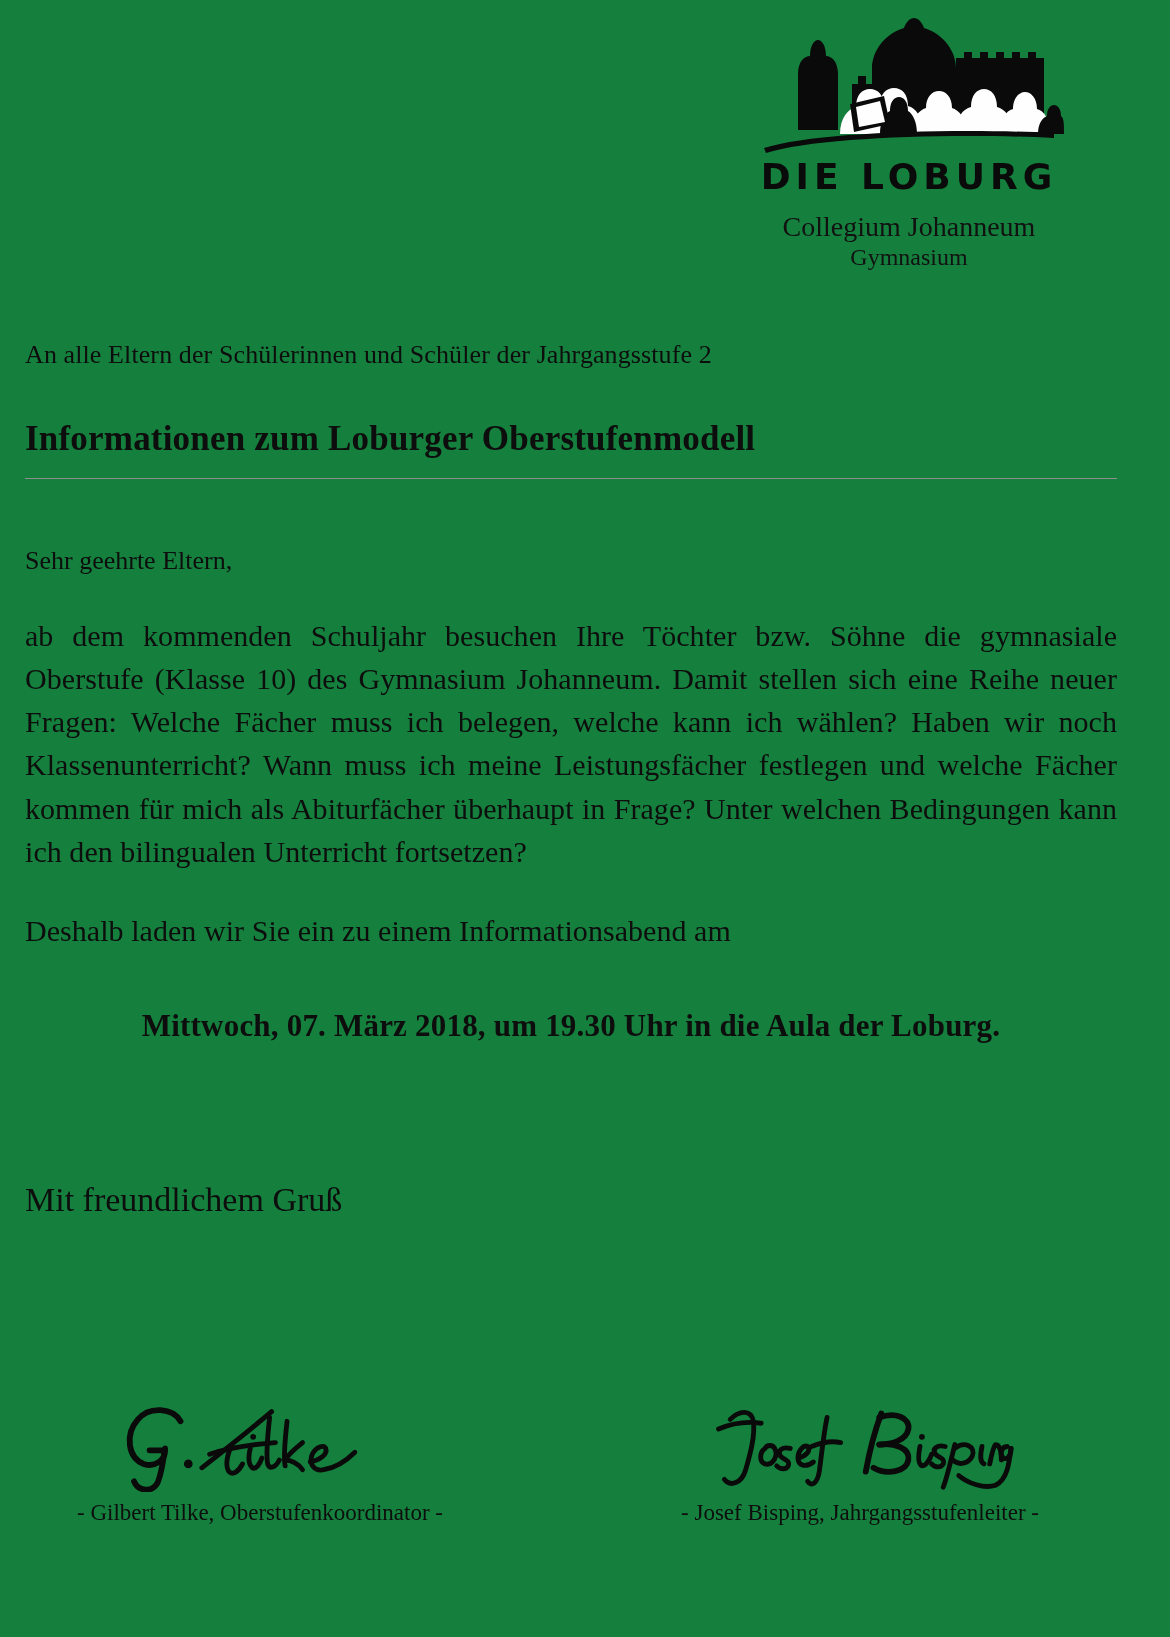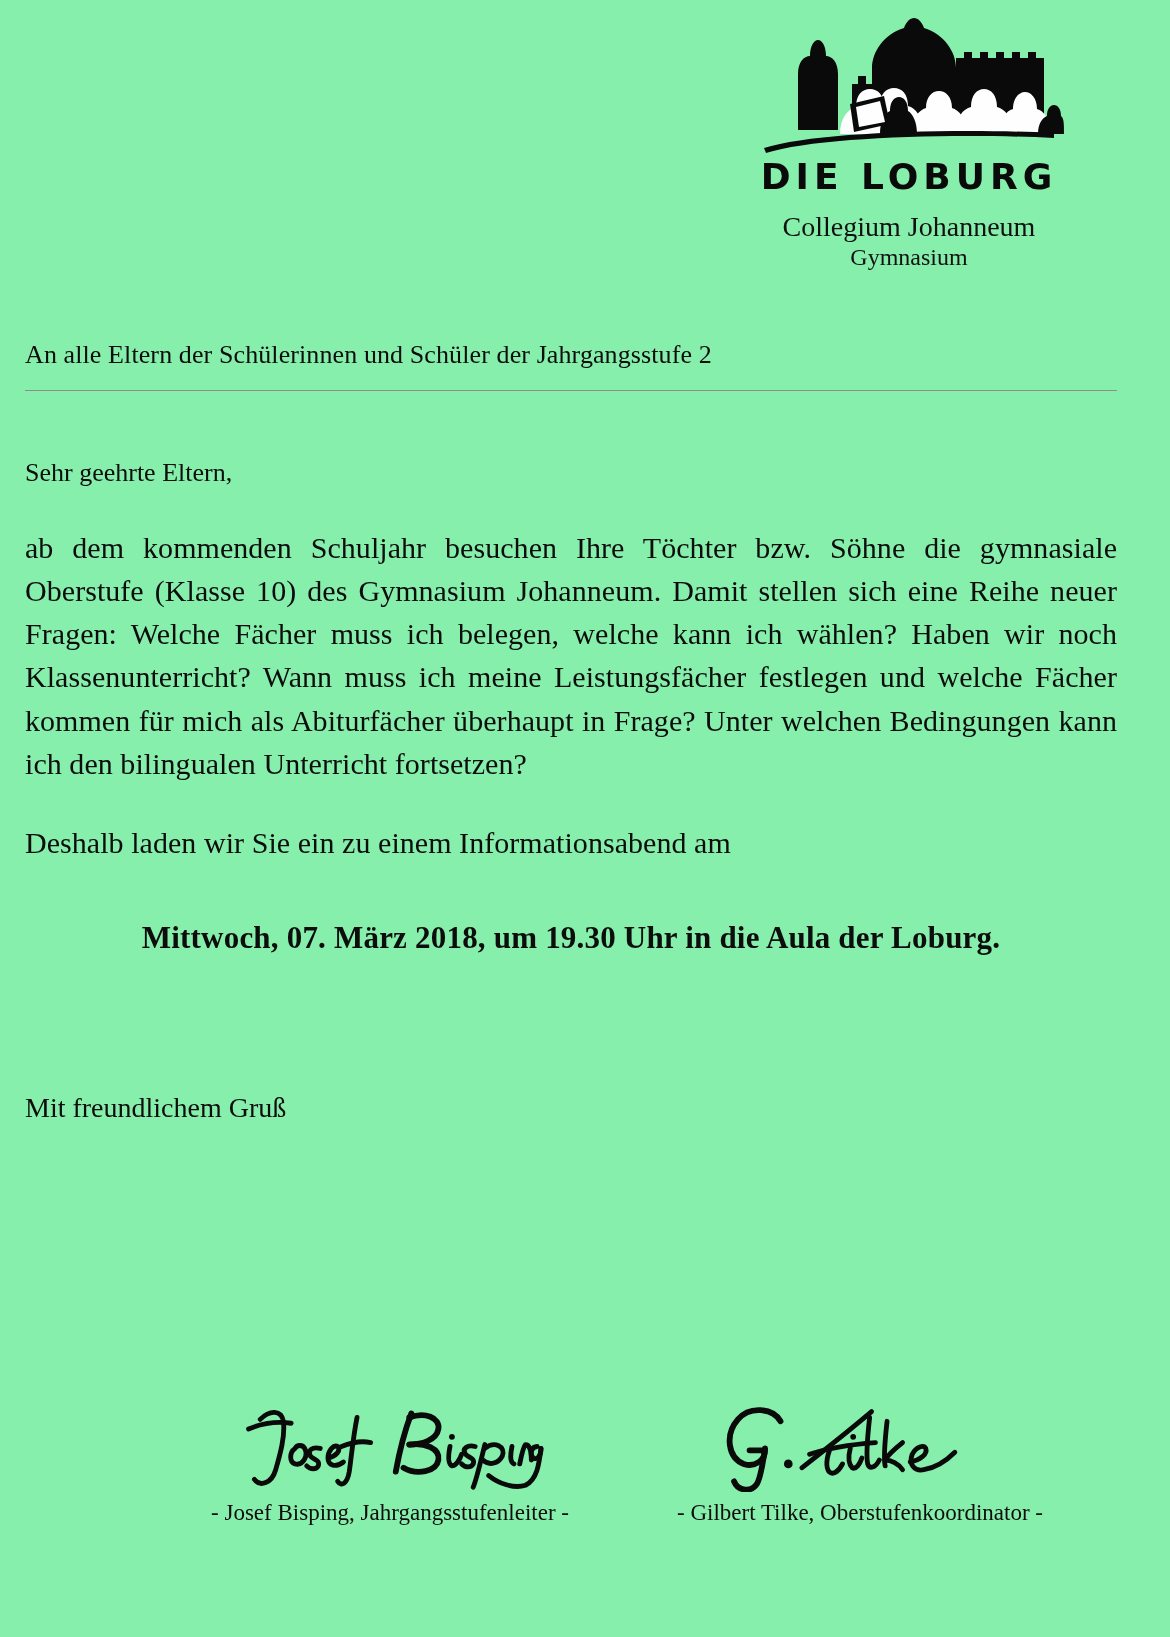--- a/index.html
+++ b/index.html
@@ -10,21 +10,21 @@
   }
   body {
     font-family: "Liberation Serif", "DejaVu Serif", serif;
     color: #0d0d0d;
   }
   .page {
     position: relative;
     width: 1170px;
     height: 1637px;
     margin: 0 auto;
-    background: #86efac;
+    background: #15803d;
     overflow: hidden;
   }
 
   
   .letterhead {
     position: absolute;
     top: 12px;
     right: 96px;
     width: 330px;
     text-align: center;
@@ -115,21 +115,21 @@
     letter-spacing: 0.2px;
   }
 
   .closing-note {
     font-size: 26px;
     margin: 96px 0 0 0;
     line-height: 1.35;
   }
 
   .regards {
-    font-size: 28px;
+    font-size: 34px;
     margin: 130px 0 8px 0;
     line-height: 1.35;
   }
 
   
   .sign-row {
     position: absolute;
     left: 25px;
     top: 1400px;
     width: 1100px;
@@ -254,36 +254,64 @@
 
     <div class="logo-wordmark">DIE LOBURG</div>
     <div class="logo-sub1">Collegium Johanneum</div>
     <div class="logo-sub2">Gymnasium</div>
   </div>
 
   <div class="content">
 
     <p class="addressee">An alle Eltern der Schülerinnen und Schüler der Jahrgangsstufe 2</p>
 
+    <h1 class="doc-title">Informationen zum Loburger Oberstufenmodell</h1>
     <hr class="title-rule">
 
     <p class="salutation">Sehr geehrte Eltern,</p>
 
     <p class="para">ab dem kommenden Schuljahr besuchen Ihre Töchter bzw. Söhne die gymnasiale Oberstufe (Klasse 10) des Gymnasium Johanneum. Damit stellen sich eine Reihe neuer Fragen: Welche Fächer muss ich belegen, welche kann ich wählen? Haben wir noch Klassenunterricht? Wann muss ich meine Leistungsfächer festlegen und welche Fächer kommen für mich als Abiturfächer überhaupt in Frage? Unter welchen Bedingungen kann ich den bilingualen Unterricht fortsetzen?</p>
 
 
     <p class="para para-left">Deshalb laden wir Sie ein zu einem Informationsabend am</p>
 
     <p class="highlight">Mittwoch, 07. März 2018, um 19.30 Uhr in die Aula der Loburg.</p>
 
 
     <p class="regards">Mit freundlichem Gruß</p>
   </div>
 
   <div class="sign-row">
+
+    <div class="sign-col">
+      <svg class="sign-img" viewBox="0 0 320 95" aria-hidden="true">
+        <g fill="none" stroke="#0a0a0a" stroke-linecap="round" stroke-linejoin="round">
+
+          <path d="M 78 22 C 70 8 46 6 34 20 C 20 36 24 60 40 66 C 52 70 62 62 62 52 L 46 52" stroke-width="6"></path>
+          <path d="M 62 50 C 60 64 58 78 54 86 C 48 96 34 94 30 84" stroke-width="6"></path>
+
+          <circle cx="86" cy="66" r="4.5" fill="#0a0a0a" stroke="none"></circle>
+
+          <path d="M 100 70 C 118 56 146 34 172 12" stroke-width="5"></path>
+          <path d="M 108 56 C 126 50 150 46 176 44" stroke-width="5"></path>
+          <path d="M 130 48 C 126 58 124 68 128 74 C 132 78 138 74 142 66" stroke-width="5"></path>
+
+          <path d="M 150 50 C 148 58 148 66 152 70 C 156 72 160 66 162 60" stroke-width="5"></path>
+          <circle cx="153" cy="38" r="3" fill="#0a0a0a" stroke="none"></circle>
+
+          <path d="M 170 18 C 168 36 166 56 168 66 C 170 72 176 70 180 62" stroke-width="5"></path>
+
+          <path d="M 188 22 C 186 40 184 58 186 68" stroke-width="5"></path>
+          <path d="M 204 44 C 194 52 188 58 186 62 C 192 62 200 66 204 72" stroke-width="5"></path>
+
+          <path d="M 212 64 C 222 62 230 56 228 50 C 226 46 218 48 214 56 C 210 66 216 74 226 72 C 238 70 250 62 258 54" stroke-width="5"></path>
+        </g>
+      </svg>
+      <div class="sign-caption">- Gilbert Tilke, Oberstufenkoordinator -</div>
+    </div>
 
     <div class="sign-col second">
       <svg class="sign-img" viewBox="0 0 320 95" aria-hidden="true">
         <g fill="none" stroke="#0a0a0a" stroke-linecap="round" stroke-linejoin="round">
 
           <path d="M 26 20 C 36 10 48 10 50 22 C 52 38 46 58 42 72 C 38 86 26 90 20 82" stroke-width="5"></path>
           <path d="M 14 30 C 28 24 44 22 58 24" stroke-width="5"></path>
 
           <path d="M 62 50 C 56 54 56 64 62 66 C 70 68 76 58 72 50 C 70 46 64 46 62 50" stroke-width="5"></path>
 
@@ -310,42 +338,15 @@
 
           <path d="M 294 66 C 296 56 298 48 300 46 C 304 46 306 52 306 62" stroke-width="5"></path>
 
           <path d="M 312 48 C 306 48 304 56 308 60 C 312 62 316 58 316 50" stroke-width="5"></path>
           <path d="M 316 50 C 314 66 312 82 300 88 C 288 92 272 86 262 78" stroke-width="5"></path>
         </g>
       </svg>
       <div class="sign-caption">- Josef Bisping, Jahrgangsstufenleiter -</div>
     </div>
 
-    <div class="sign-col">
-      <svg class="sign-img" viewBox="0 0 320 95" aria-hidden="true">
-        <g fill="none" stroke="#0a0a0a" stroke-linecap="round" stroke-linejoin="round">
-
-          <path d="M 78 22 C 70 8 46 6 34 20 C 20 36 24 60 40 66 C 52 70 62 62 62 52 L 46 52" stroke-width="6"></path>
-          <path d="M 62 50 C 60 64 58 78 54 86 C 48 96 34 94 30 84" stroke-width="6"></path>
-
-          <circle cx="86" cy="66" r="4.5" fill="#0a0a0a" stroke="none"></circle>
-
-          <path d="M 100 70 C 118 56 146 34 172 12" stroke-width="5"></path>
-          <path d="M 108 56 C 126 50 150 46 176 44" stroke-width="5"></path>
-          <path d="M 130 48 C 126 58 124 68 128 74 C 132 78 138 74 142 66" stroke-width="5"></path>
-
-          <path d="M 150 50 C 148 58 148 66 152 70 C 156 72 160 66 162 60" stroke-width="5"></path>
-          <circle cx="153" cy="38" r="3" fill="#0a0a0a" stroke="none"></circle>
-
-          <path d="M 170 18 C 168 36 166 56 168 66 C 170 72 176 70 180 62" stroke-width="5"></path>
-
-          <path d="M 188 22 C 186 40 184 58 186 68" stroke-width="5"></path>
-          <path d="M 204 44 C 194 52 188 58 186 62 C 192 62 200 66 204 72" stroke-width="5"></path>
-
-          <path d="M 212 64 C 222 62 230 56 228 50 C 226 46 218 48 214 56 C 210 66 216 74 226 72 C 238 70 250 62 258 54" stroke-width="5"></path>
-        </g>
-      </svg>
-      <div class="sign-caption">- Gilbert Tilke, Oberstufenkoordinator -</div>
-    </div>
-
   </div>
 
 </div>
 
 </body></html>

